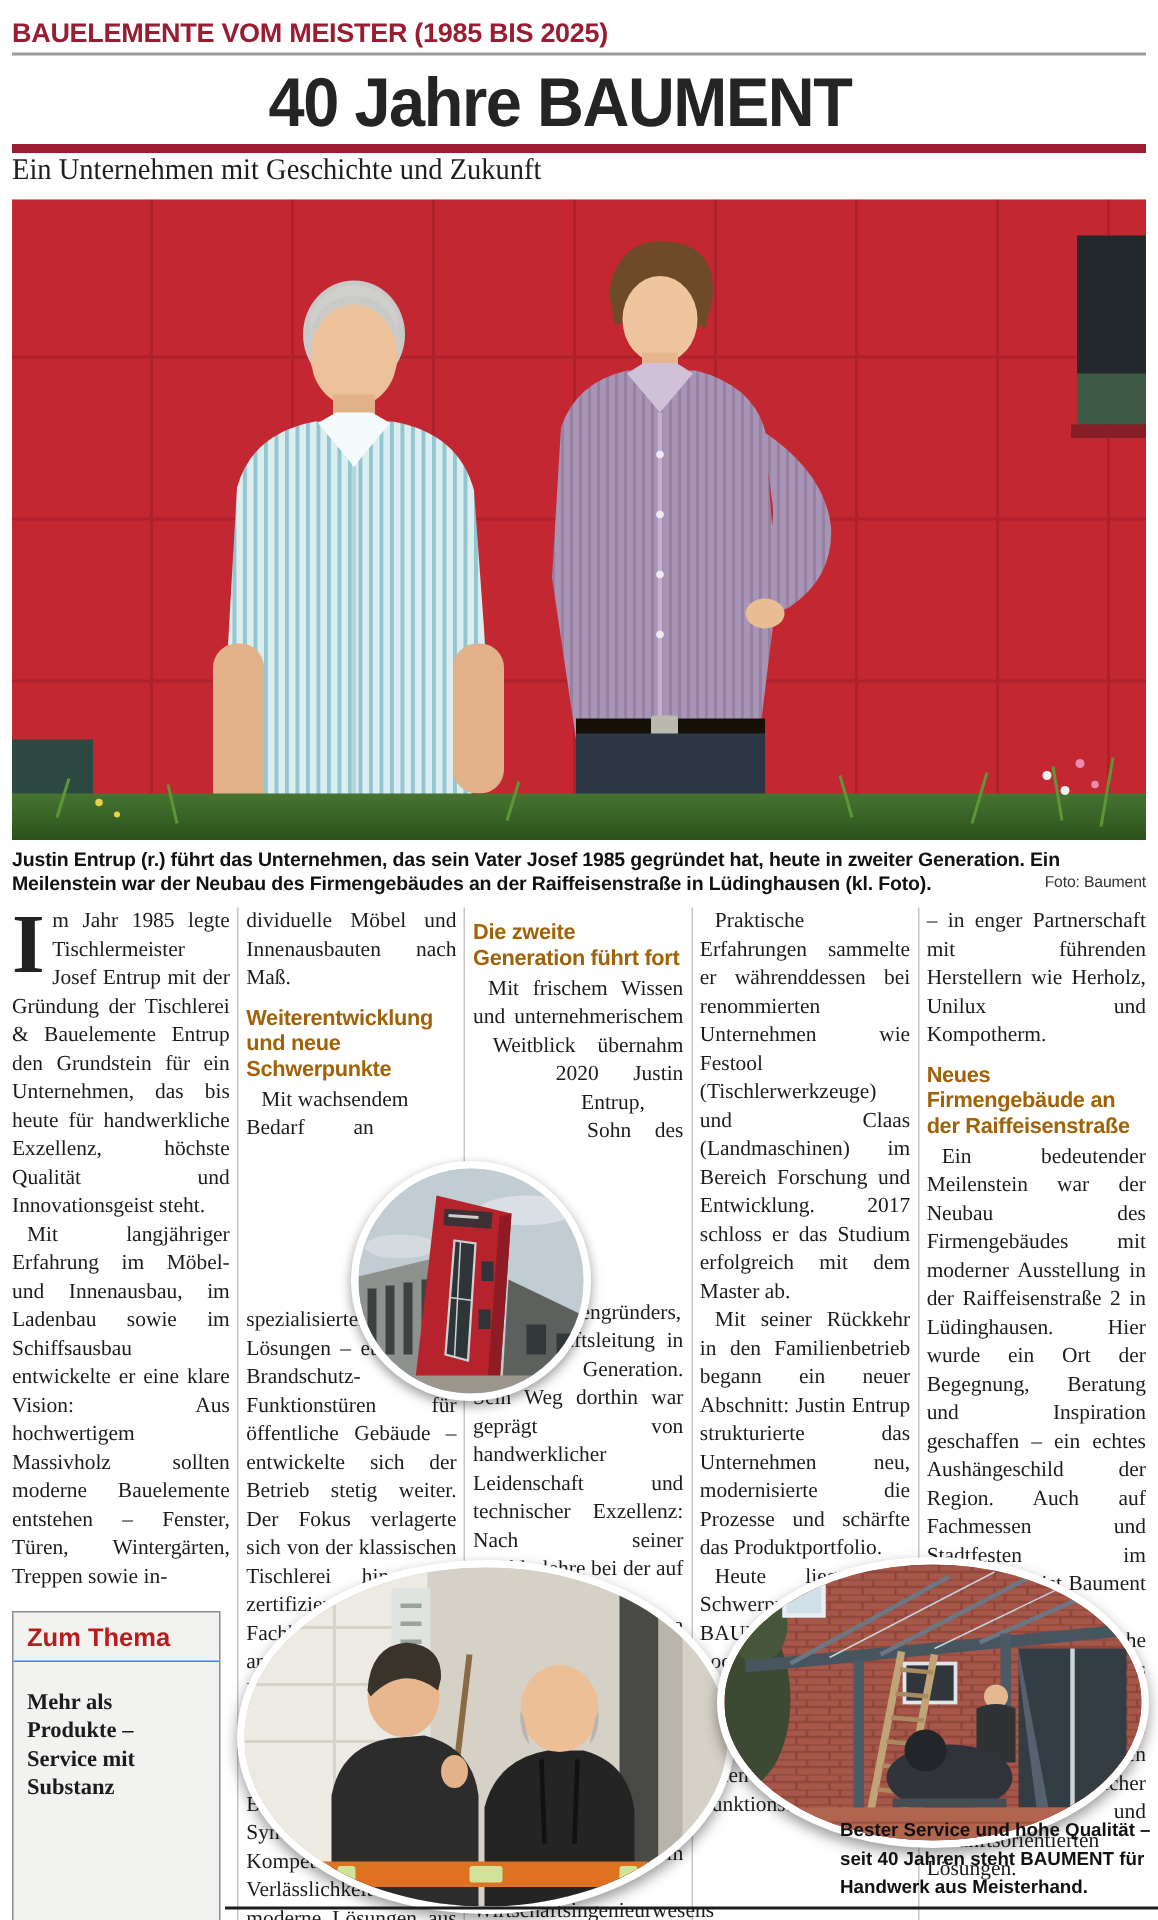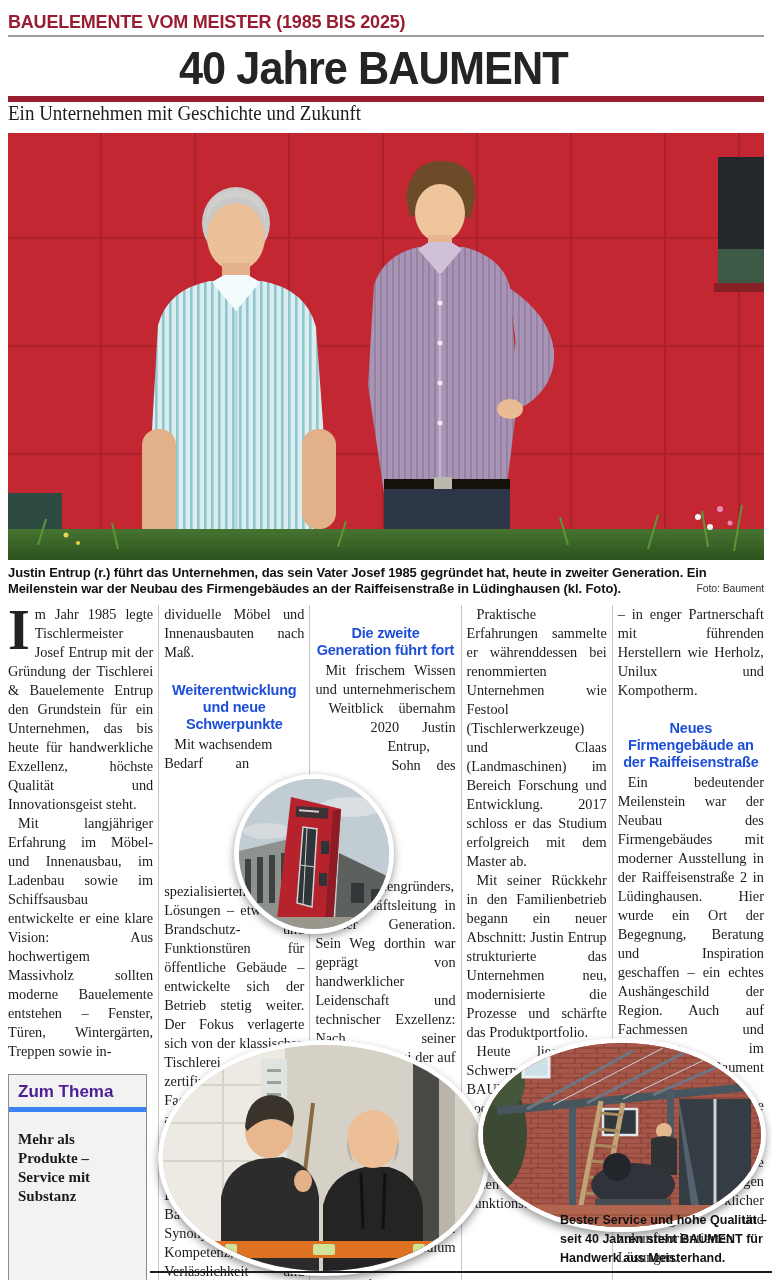--- a/index.html
+++ b/index.html
@@ -31,36 +31,36 @@
 
   
   .cols{display:flex;margin-top:8px;align-items:stretch;}
   .col{width:20%;box-sizing:border-box;padding:0 5px;font-size:14.3px;line-height:19px;
        text-align:justify;hyphens:auto;}
   .col:first-child{padding-left:0;}
   .col:last-child{padding-right:0;}
   .col:not(:last-child){border-right:1px solid #c6c6c6;}
   .col p{margin:0;}
   .col p.ind{text-indent:10px;}
-  .colhead{margin:20px 0 2px 0;font-family:"Liberation Sans",sans-serif;font-weight:bold;
-           font-size:14.5px;line-height:17px;color:#1d4ed8;text-align:center;letter-spacing:-.2px;}
+  .colhead{margin:9px 0 2px 0;font-family:"Liberation Sans",sans-serif;font-weight:bold;
+           font-size:14.5px;line-height:17px;color:#a16207;text-align:left;letter-spacing:-.2px;}
   .dropcap{float:left;font-weight:bold;font-size:56px;line-height:44px;padding:3px 5px 0 0;color:#222;}
 
   
   .wrapblock{position:relative;}
   .floatR{float:right;width:72px;height:182px;
           shape-outside:circle(86px at 82px 94px);}
   .floatL{float:left;width:76px;height:268px;
           shape-outside:circle(86px at 0px 178px);}
 
   
   .zum-box{margin-top:13px;margin-right:6px;border:1px solid #8d8d8d;background:#f2f2f0;
            min-height:352px;box-sizing:border-box;}
-  .zum-head{padding:7px 0 6px 9px;border-bottom:5px solid #3b82f6;
-            font-family:"Liberation Sans",sans-serif;font-weight:bold;font-size:17px;color:#4c1d95;}
+  .zum-head{padding:7px 0 6px 9px;border-bottom:1px solid #3b82f6;
+            font-family:"Liberation Sans",sans-serif;font-weight:bold;font-size:17px;color:#b91c1c;}
   .zum-body{padding:10px 9px;font-size:14px;line-height:18px;text-align:left;}
   .zum-sub{font-weight:bold;font-size:15px;line-height:19px;margin:8px 0 10px 0;}
 
   
   .circle-photo{position:absolute;left:234px;top:774px;width:150px;height:150px;border-radius:50%;
                 border:5px solid #fff;overflow:hidden;box-shadow:0 3px 8px rgba(0,0,0,.4);background:#c2cbd1;}
   .circle-photo svg{display:block;width:100%;height:100%;}
 
   
   .oval{position:absolute;border:5px solid #fff;border-radius:50%;overflow:hidden;

